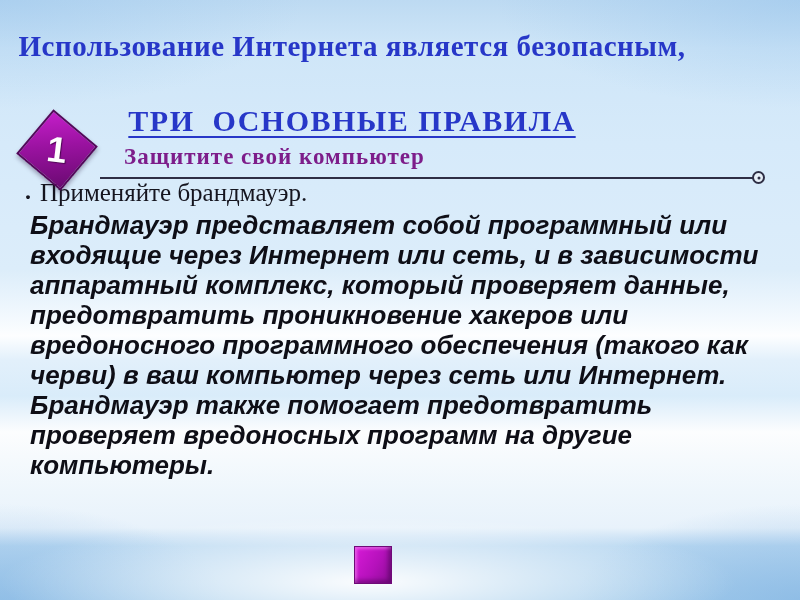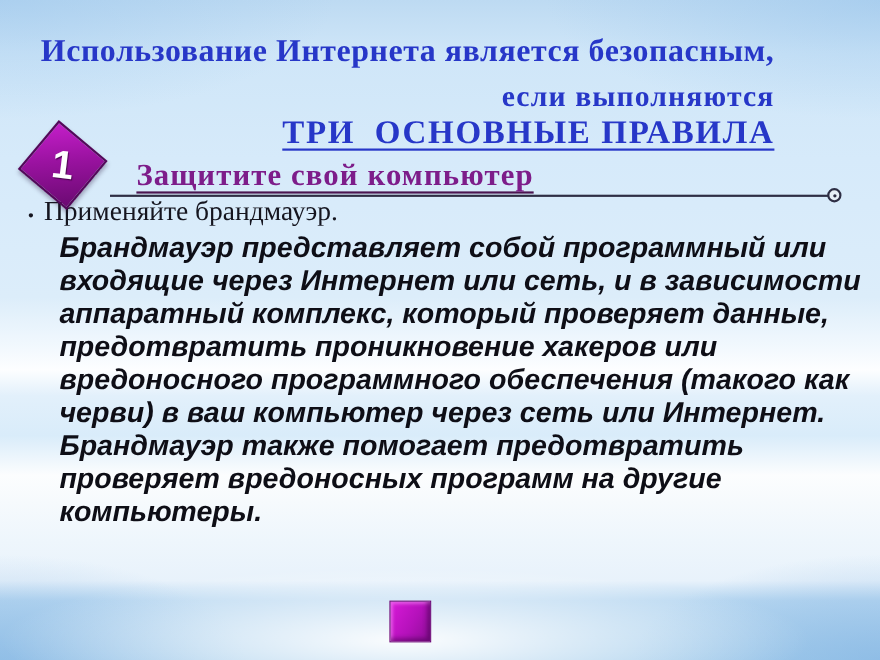--- a/index.html
+++ b/index.html
@@ -11,70 +11,69 @@
       radial-gradient(ellipse 28% 16% at 0% 100%, rgba(128,178,226,.55) 0%, rgba(128,178,226,0) 100%),
       radial-gradient(ellipse 28% 16% at 100% 100%, rgba(128,178,226,.6) 0%, rgba(128,178,226,0) 100%),
       radial-gradient(ellipse 38% 18% at 100% 0%, rgba(150,195,235,.5) 0%, rgba(150,195,235,0) 100%),
       radial-gradient(ellipse 38% 18% at 0% 0%, rgba(150,195,235,.45) 0%, rgba(150,195,235,0) 100%),
       linear-gradient(180deg,
         #bddaf2 0%, #cfe6f8 8%, #d6eafa 24%, #dcedfa 45%,
         #f3f9fe 53%, #fdfeff 56%, #e2f0fb 60%, #d9ecfa 66%,
         #fcfdfe 72%, #f6fafd 76%, #eef6fc 82%, #e8f2fb 88%,
         #b9d8f1 91%, #a6ceec 100%);
   }
-  .title{position:absolute;left:0;width:704px;text-align:right;font-weight:bold;
+  .title{position:absolute;left:0;width:704px;text-align:center;font-weight:bold;
     color:var(--title-blue,#2737c8);}
   .title-l1{top:30px;font-size:29px;letter-spacing:.5px;}
   .title-l2{top:72px;font-size:27px;letter-spacing:1px;}
   .title-l3{top:104px;font-size:30px;letter-spacing:1.5px;white-space:pre-wrap;
     text-decoration:underline;text-decoration-thickness:2px;text-underline-offset:5px;}
   .diamond{position:absolute;left:28px;top:121px;width:58px;height:58px;
     transform:rotate(40deg);z-index:5;
     background:linear-gradient(135deg,#c41ec9 0%, var(--badge-purple,#9a12a0) 45%, #6b0a72 100%);
     border:2px solid #53085a;box-sizing:border-box;
     display:flex;align-items:center;justify-content:center;
     box-shadow:2px 2px 4px rgba(40,20,60,.35);}
   .diamond .num{transform:rotate(-33deg);
     font-family:"Liberation Sans","DejaVu Sans",sans-serif;
     font-weight:bold;font-size:36px;color:#ffffff;
     text-shadow:1px 1px 1px rgba(40,0,45,.65);}
   .section-heading{position:absolute;left:124px;top:144px;z-index:4;
-    font-size:28px;font-weight:bold;letter-spacing:1px;
+    font-size:23px;font-weight:bold;letter-spacing:1px;
     color:var(--heading-purple,#7d1d8a);
-    text-decoration:underline;text-decoration-thickness:2px;
+    text-decoration-thickness:2px;
     text-decoration-color:#4a1550;text-underline-offset:6px;}
   .rule-line{position:absolute;left:100px;top:177px;width:657px;height:2px;
     background:var(--divider,#2e2e44);z-index:3;}
   .ring{position:absolute;left:752px;top:171px;width:13px;height:13px;
     border:2px solid var(--divider,#2e2e44);border-radius:50%;
     background:#e7eff7;box-sizing:border-box;z-index:3;}
   .ring-dot{position:absolute;left:50%;top:50%;width:3px;height:3px;
     transform:translate(-50%,-50%);border-radius:50%;
     background:var(--divider,#2e2e44);}
   .bullet-marker{position:absolute;left:24px;top:184px;font-size:24px;
     font-weight:bold;color:#15151f;z-index:2;}
   .bullet-text{position:absolute;left:40px;top:179px;font-size:25px;
     font-weight:normal;color:#15151f;z-index:2;white-space:nowrap;}
   .body{position:absolute;left:30px;top:210px;z-index:2;
     font-family:"Liberation Sans","DejaVu Sans",sans-serif;
     font-size:26px;font-weight:bold;font-style:italic;
-    color:var(--body-text,#0e0e16);margin-left:24px;}
+    color:var(--body-text,#0e0e16);}
   .body .line{height:30px;line-height:30px;white-space:nowrap;}
   .deco-square{position:absolute;left:354px;top:546px;width:38px;height:38px;z-index:2;
     background:linear-gradient(120deg,#d81ad8 0%, var(--accent-square-magenta,#b511bb) 55%, #8d0d96 100%);
     border:1px solid #6f0a78;box-sizing:border-box;
     box-shadow:inset -3px -3px 4px rgba(60,0,70,.45), inset 2px 2px 3px rgba(255,160,255,.5);}
 </style>
 </head>
 <body>
 
 <div class="stage">
 
   <div class="title title-l1">Использование Интернета является безопасным,</div>
-  <div class="title title-l2">если выполняются</div>
   <div class="title title-l3">ТРИ  ОСНОВНЫЕ ПРАВИЛА</div>
 
   <div class="diamond">
     <span class="num">1</span>
   </div>
 
   <div class="rule-line"></div>
   <div class="ring">
     <div class="ring-dot"></div>
   </div>

